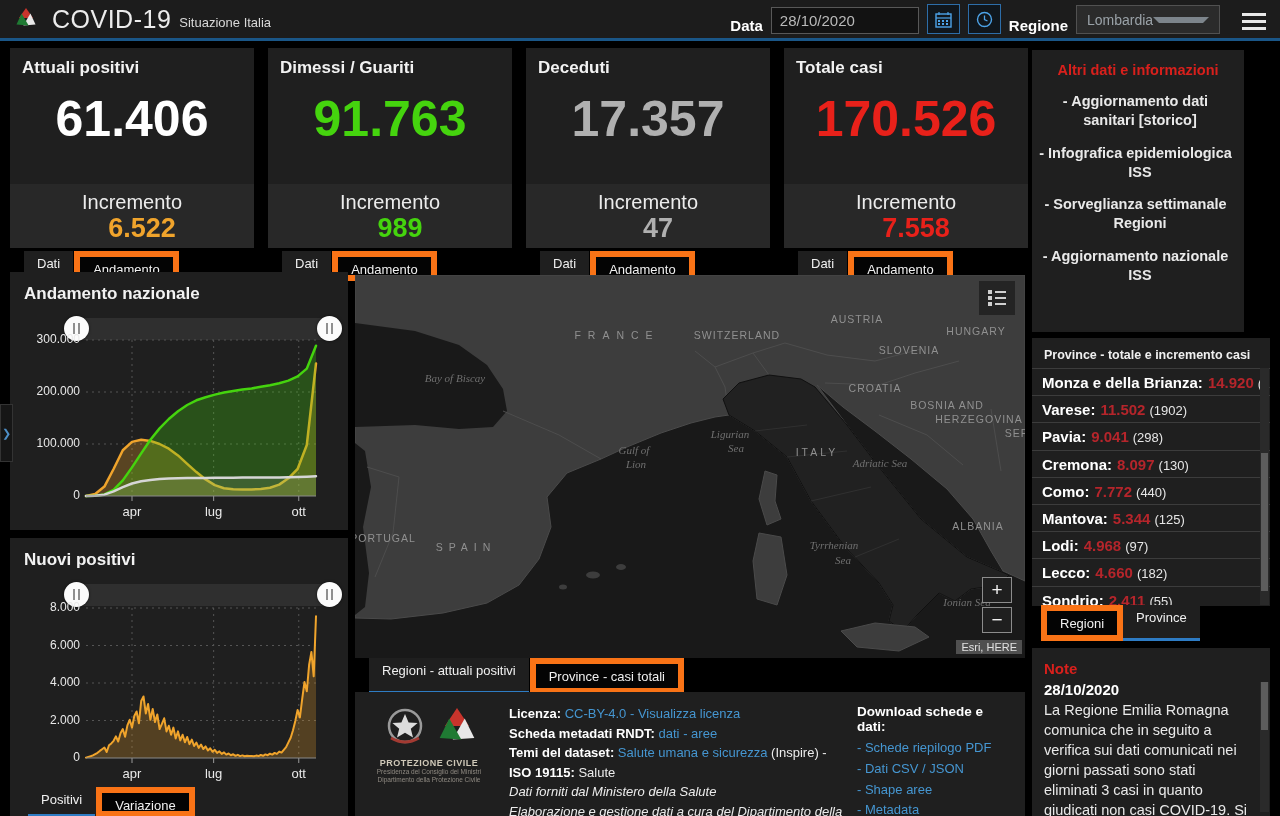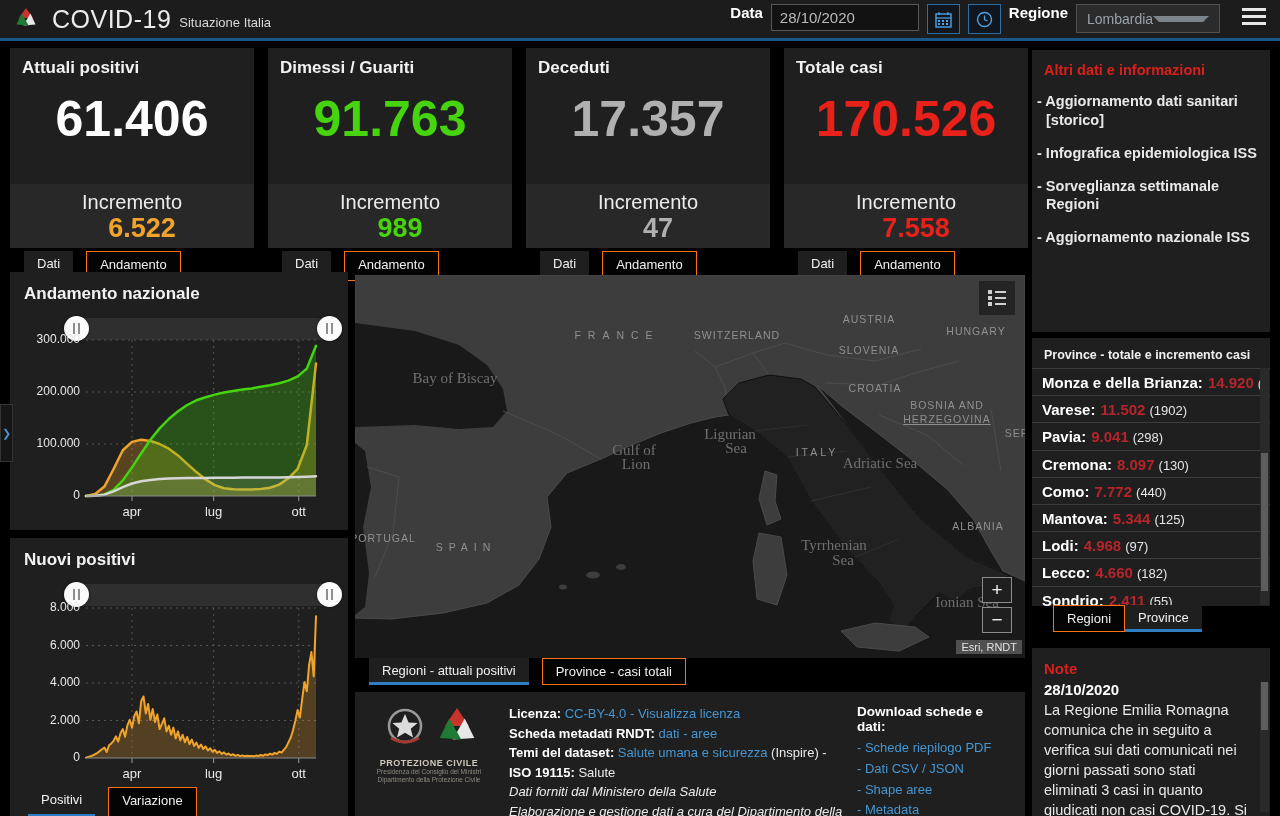--- a/index.html
+++ b/index.html
@@ -6,21 +6,21 @@
   html,body { background:#000; }
   #app { position:relative; width:1280px; height:816px; background:#000; overflow:hidden;
          font-family:"Liberation Sans", sans-serif; color:#e8e8e8; }
 
   
   .header { position:absolute; left:0; top:0; width:1280px; height:41px; background:#1c1c1c;
             border-bottom:3px solid #1a5687; display:flex; align-items:center; }
   .logo { margin-left:12px; }
   .app-title { font-size:25px; font-weight:400; color:#ececec; margin-left:12px; letter-spacing:.5px; }
   .app-subtitle { font-size:13px; color:#d9d9d9; margin-left:8px; margin-top:6px; }
-  .header-right { margin-left:auto; display:flex; align-items:flex-start; gap:8px; margin-right:14px; }
+  .header-right { margin-left:auto; display:flex; align-items:flex-end; gap:8px; margin-right:14px; }
   .hdr-label { font-size:15px; font-weight:700; color:#fff; }
   .date-input { width:148px; height:27px; background:#121212; border:1px solid #585858; color:#b9b9b9;
                 font-size:15px; padding:0 8px; font-family:"Liberation Sans",sans-serif; }
   .icon-btn { width:33px; height:30px; background:#10161c; border:1px solid #2d6da8; display:flex;
               align-items:center; justify-content:center; cursor:pointer; }
   .select-box { width:144px; height:29px; background:#2b2b2b; border:1px solid #515151; display:flex;
                 align-items:center; padding:0 10px; cursor:pointer; }
   .select-box span { font-size:14px; color:#9aa2a8; flex:1; }
   .chev-down { width:0; height:0; border-left:6px solid transparent; border-right:6px solid transparent;
                border-top:6px solid #7d858c; }
@@ -35,42 +35,42 @@
   .card-number { font-size:50px; font-weight:700; text-align:center; margin-top:16px; line-height:1; }
   .card-inc { position:absolute; left:0; right:0; bottom:0; height:64px; background:#282828;
               text-align:center; padding-top:7px; }
   .inc-label { font-size:20px; color:#ececec; }
   .inc-value { font-size:27px; font-weight:700; line-height:1.1;margin-left:20px; }
 
   
   .tabs-row { margin-top:3px; margin-left:14px; display:flex; height:30px; }
   .tab { padding:5px 13px 4px; font-size:13px; color:#f0f0f0; cursor:pointer; white-space:nowrap; }
   .tab.active { background:#1f1f1f; border-bottom:3px solid #2e7cc4; }
-  .tab.inactive { background:#040404; border:1px solid #f97316; margin-left:13px; }
+  .tab.inactive { background:#040404; border:6px solid #f97316; margin-left:1px; }
 
   
   .panel { position:absolute; background:#1f1f1f; overflow:hidden; }
   #panel-national { left:10px; top:272px; width:338px; height:258px; }
   #panel-newpos  { left:10px; top:538px; width:338px; height:278px; }
   .panel-title { padding:12px 14px 0; font-size:17px; font-weight:700; color:#f2f2f2; }
   .range-track { position:absolute; left:66px; width:254px; height:22px; background:#2f2f2f; }
   .range-handle { position:absolute; top:-2px; width:25px; height:25px; border-radius:50%;
                   background:#fbfbfb; display:flex; align-items:center; justify-content:center;
                   gap:3px; cursor:ew-resize; box-shadow:0 0 3px rgba(0,0,0,.6); }
   .range-handle i { display:block; width:2px; height:11px; background:#8f8f8f; }
   .range-handle.left { left:-12px; } .range-handle.right { right:-12px; }
   .plot-wrap { position:absolute; left:76px; }
   .ylab { position:absolute; left:-70px; width:64px; text-align:right; font-size:12px; color:#e9e9e9; }
   .xlab { position:absolute; transform:translateX(-50%); font-size:13px; color:#e9e9e9; }
 
   
   #map { position:absolute; left:355px; top:275px; width:670px; height:383px; background:#191919; overflow:hidden; }
   .map-country { position:absolute; transform:translate(-50%,-50%); font-size:10.5px; color:#909090;
                  white-space:nowrap; letter-spacing:1px; }
-  .map-sea { position:absolute; transform:translate(-50%,-50%); font-size:15px; 
+  .map-sea { position:absolute; transform:translate(-50%,-50%); font-size:11px; font-style:italic;
              color:#6f6f6f; white-space:nowrap; font-family:"Liberation Serif", serif;text-align:right; }
   .map-legend-btn { position:absolute; right:10px; top:6px; width:36px; height:34px; background:#242424;
                     display:flex; align-items:center; justify-content:center; cursor:pointer; }
   .map-zoom { position:absolute; right:13px; top:302px; width:30px; }
   .zoom-btn { width:30px; height:26px; background:#1f1f1f; border:1px solid #8c8c8c; color:#f0f0f0;
               font-size:19px; line-height:23px; text-align:center; cursor:pointer; margin-bottom:4px; }
   .map-attr { position:absolute; right:3px; bottom:4px; background:rgba(90,90,90,.85); color:#e2e2e2;
               font-size:11px; padding:1px 5px; }
   .map-tabs { position:absolute; left:369px; top:658px; display:flex; }
 
@@ -81,21 +81,21 @@
   .logo-sub { font-size:6.5px; color:#8f8a82; line-height:1.3; }
   .lic-block { flex:1; padding:4px 6px 0 16px; font-size:13px; line-height:1.5; color:#ececec; }
   .lic-block .b { font-weight:700; color:#fff; }
   .lnk { color:#4596d1; cursor:pointer; }
   .it { font-style:italic; }
   .dl-block { width:158px; padding-top:4px; font-size:13px; }
   .dl-title { font-weight:700; color:#fff; font-size:13.5px; margin-bottom:4px; }
   .dl-link { color:#4596d1; line-height:1.6; cursor:pointer; }
 
   
-  #panel-info { left:1032px; top:50px; width:238px; height:282px; }
+  #panel-info { left:1032px; top:50px; width:212px; height:282px;text-align:center; }
   .red-title { padding:12px 12px 0; font-size:14.5px; font-weight:700; color:#d8201c; }
   .info-link { padding:0 10px 0 14px; text-indent:-9px; margin-top:14px; font-size:14.5px;
                font-weight:700; color:#e9e9e9; line-height:1.3; cursor:pointer; }
   #panel-prov { left:1032px; top:338px; width:238px; height:268px; }
   .prov-title { padding:10px 12px 6px; font-size:12.5px; font-weight:700; color:#f0f0f0; }
   .prov-row { height:27.2px; line-height:27px; border-top:1px solid #3c3c3c; padding:0 10px;
               font-size:15px; font-weight:700; color:#fff; white-space:nowrap; overflow:hidden; cursor:pointer; }
   .prov-val { color:#b5252b; margin-left:5px; }
   .prov-inc { color:#e6e6e6; font-weight:400; font-size:13px; margin-left:4px; }
   .scrollbar { position:absolute; width:9px; background:#2a2a2a; }
@@ -318,26 +318,26 @@
       <path fill="#3d3d3d" stroke="#4a4a4a" d="M410,196 L422,200 L420,226 L426,244 L412,250 L404,224 Z"></path>
       <path fill="#3d3d3d" stroke="#4a4a4a" d="M404,258 L426,262 L432,300 L422,330 L402,324 L398,286 Z"></path>
       <path fill="#3d3d3d" stroke="#4a4a4a" d="M486,356 L520,348 L560,352 L574,362 L544,376 L502,372 Z"></path>
       <ellipse cx="238" cy="300" rx="7" ry="3.5" fill="#3d3d3d"></ellipse>
       <ellipse cx="266" cy="292" rx="5" ry="3" fill="#3d3d3d"></ellipse>
       <ellipse cx="208" cy="312" rx="4" ry="2.5" fill="#3d3d3d"></ellipse>
     </svg>
     <div id="map-labels">
         <span class="map-country" style="left: 262px; top: 60px; letter-spacing: 7px;">FRANCE</span>
         <span class="map-country" style="left: 382px; top: 60px;">SWITZERLAND</span>
-        <span class="map-country" style="left: 514px; top: 44px;">AUSTRIA</span>
+        <span class="map-country" style="left: 502px; top: 44px;">AUSTRIA</span>
         <span class="map-country" style="left: 621px; top: 56px;">HUNGARY</span>
-        <span class="map-country" style="left: 514px; top: 75px;">SLOVENIA</span>
+        <span class="map-country" style="left: 554px; top: 75px;">SLOVENIA</span>
         <span class="map-country" style="left: 520px; top: 113px;">CROATIA</span>
         <span class="map-country" style="left: 592px; top: 130px;">BOSNIA AND</span>
-        <span class="map-country" style="left: 592px; top: 144px; text-decoration: underline;">HERZEGOVINA</span>
+        <span class="map-country" style="left: 624px; top: 144px;">HERZEGOVINA</span>
         <span class="map-country" style="left: 662px; top: 158px;">SER</span>
         <span class="map-country" style="left: 462px; top: 177px; letter-spacing: 3px;">ITALY</span>
         <span class="map-country" style="left: 28px; top: 263px;">PORTUGAL</span>
         <span class="map-country" style="left: 111px; top: 272px; letter-spacing: 6px;">SPAIN</span>
         <span class="map-country" style="left: 623px; top: 251px;">ALBANIA</span>
         <span class="map-sea" style="left: 100px; top: 103px;">Bay of Biscay</span>
         <span class="map-sea" style="left: 279px; top: 175px;">Gulf of</span>
         <span class="map-sea" style="left: 281px; top: 189px;">Lion</span>
         <span class="map-sea" style="left: 375px; top: 159px;">Ligurian</span>
         <span class="map-sea" style="left: 381px; top: 173px;">Sea</span>
@@ -355,21 +355,21 @@
         <rect x="9" y="3" width="11" height="2"></rect>
             <rect x="9" y="9" width="11" height="2"></rect>
             <rect x="9" y="15" width="11" height="2"></rect>
           </g>
       </svg>
     </div>
     <div class="map-zoom">
       <div class="zoom-btn">+</div>
       <div class="zoom-btn">−</div>
     </div>
-    <div class="map-attr">Esri, RNDT</div>
+    <div class="map-attr">Esri, HERE</div>
   </div>
 
   <div class="map-tabs">
     <div class="tab active">Regioni - attuali positivi</div>
     <div class="tab inactive">Province - casi totali</div>
   </div>
 
   <div class="panel" id="footer">
     <div class="logo-block">
       <svg width="100" height="48" viewBox="0 0 100 48">

